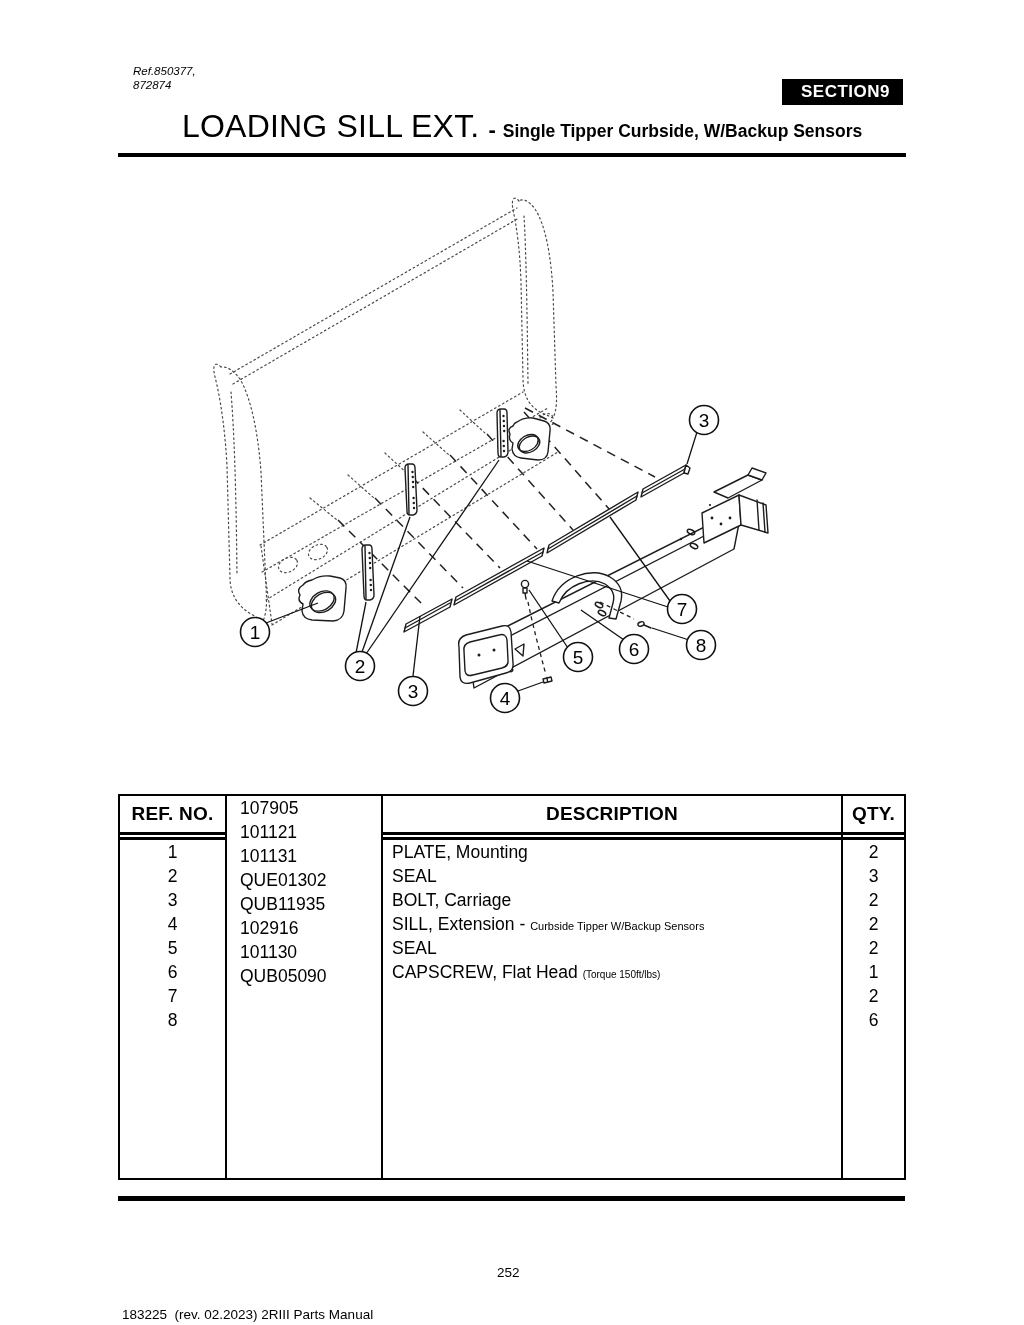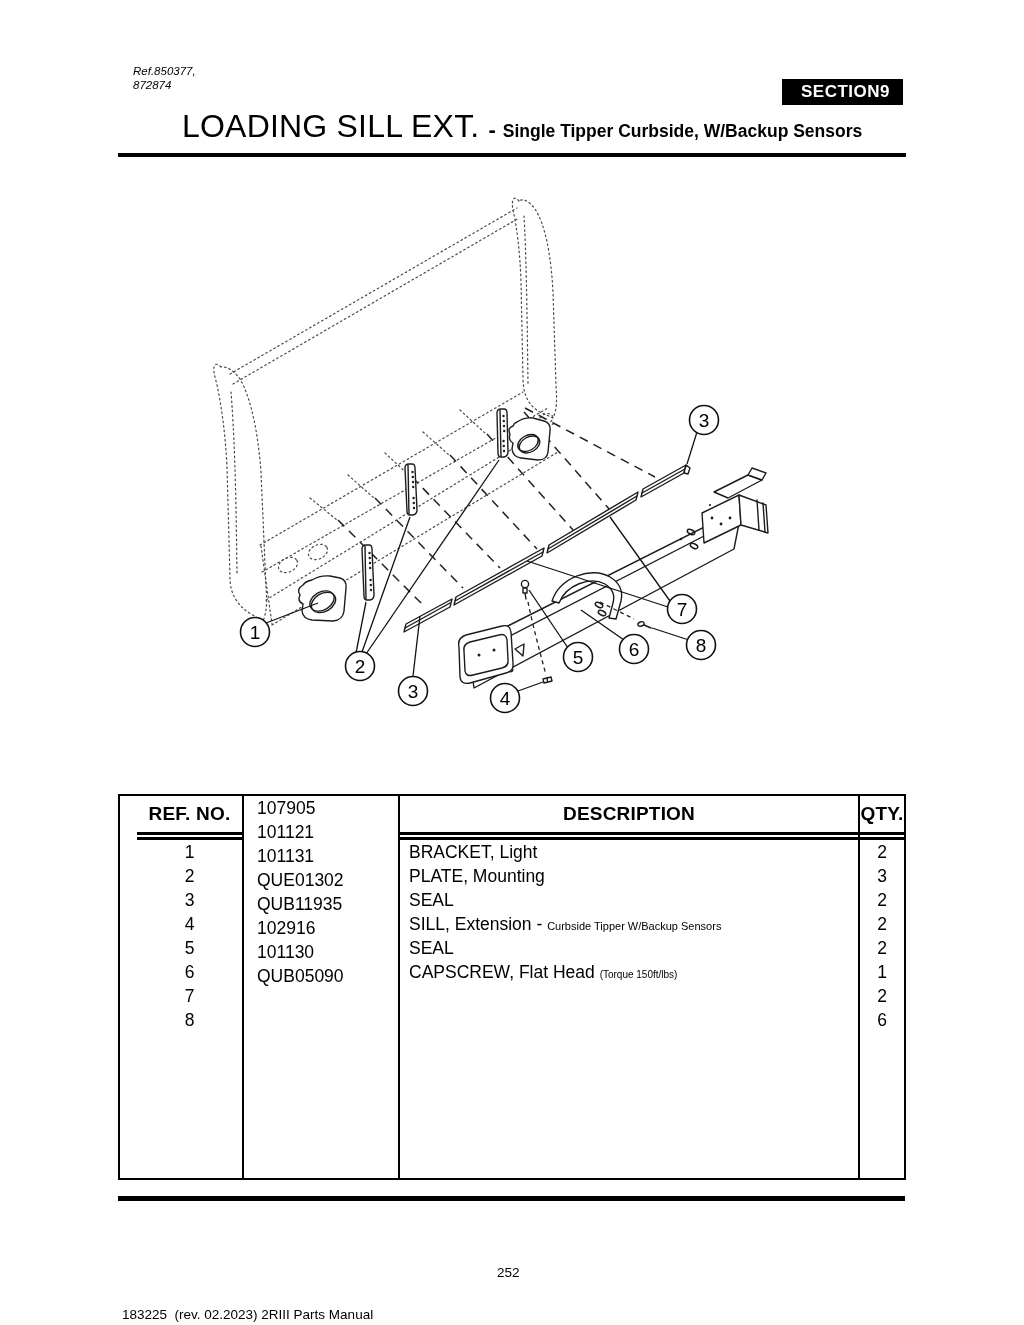--- a/index.html
+++ b/index.html
@@ -24,21 +24,21 @@
   svg .dot{stroke:#4a4a4a;stroke-width:1.2;fill:none;stroke-dasharray:1.6 3;stroke-linecap:round;}
   svg .dash{stroke:#222;stroke-width:1.5;fill:none;stroke-dasharray:9 6.5;}
   svg .dash2{stroke:#222;stroke-width:1.3;fill:none;stroke-dasharray:4 3.5;}
   svg .lead{stroke:#111;stroke-width:1.3;fill:none;}
   svg .hole{fill:#1c1c1c;}
   .callout circle{fill:#fff;stroke:#111;stroke-width:1.6;}
   .callout text{font-family:"Liberation Sans",sans-serif;font-size:19px;fill:#000;text-anchor:middle;}
 
   
   .parts-table{left:118px;top:794px;width:788px;height:386px;border:2px solid #000;box-sizing:border-box;}
-  .pt-grid{display:grid;grid-template-columns:107px 156px 460px 1fr;height:100%;padding-left:17px;}
+  .pt-grid{display:grid;grid-template-columns:107px 156px 460px 1fr;height:100%;}
   .pt-col{border-right:2px solid #000;display:flex;flex-direction:column;min-width:0;}
   .pt-col:last-child{border-right:none;}
   .pt-head{height:36px;line-height:36px;text-align:center;font-weight:bold;font-size:19px;
     border-bottom:8px double #000;letter-spacing:0.2px;}
   .pt-cell{height:24px;line-height:24px;font-size:17.5px;white-space:nowrap;overflow:hidden;}
   .c-center{text-align:center;}
   .c-left{padding-left:13px;}
   .c-desc{padding-left:9px;}
   .sm-mid{font-size:11px;}
   .sm-tiny{font-size:10px;}
@@ -280,23 +280,23 @@
       <div class="pt-cell c-left">101121</div>
       <div class="pt-cell c-left">101131</div>
       <div class="pt-cell c-left">QUE01302</div>
       <div class="pt-cell c-left">QUB11935</div>
       <div class="pt-cell c-left">102916</div>
       <div class="pt-cell c-left">101130</div>
       <div class="pt-cell c-left">QUB05090</div>
     </div>
     <div class="pt-col">
       <div class="pt-head">DESCRIPTION</div>
-      <div class="pt-cell c-desc"><span>BRACKET, Light</span></div>
       <div class="pt-cell c-desc"><span>PLATE, Mounting</span></div>
       <div class="pt-cell c-desc"><span>SEAL</span></div>
+      <div class="pt-cell c-desc"><span>BOLT, Carriage</span></div>
       <div class="pt-cell c-desc"><span>SILL, Extension - </span><span class="sm-mid">Curbside Tipper W/Backup Sensors</span></div>
       <div class="pt-cell c-desc"><span>SEAL</span></div>
       <div class="pt-cell c-desc"><span>CAPSCREW, Flat Head </span><span class="sm-tiny">(Torque 150ft/lbs)</span></div>
     </div>
     <div class="pt-col">
       <div class="pt-head">QTY.</div>
       <div class="pt-cell c-center">2</div>
       <div class="pt-cell c-center">3</div>
       <div class="pt-cell c-center">2</div>
       <div class="pt-cell c-center">2</div>

